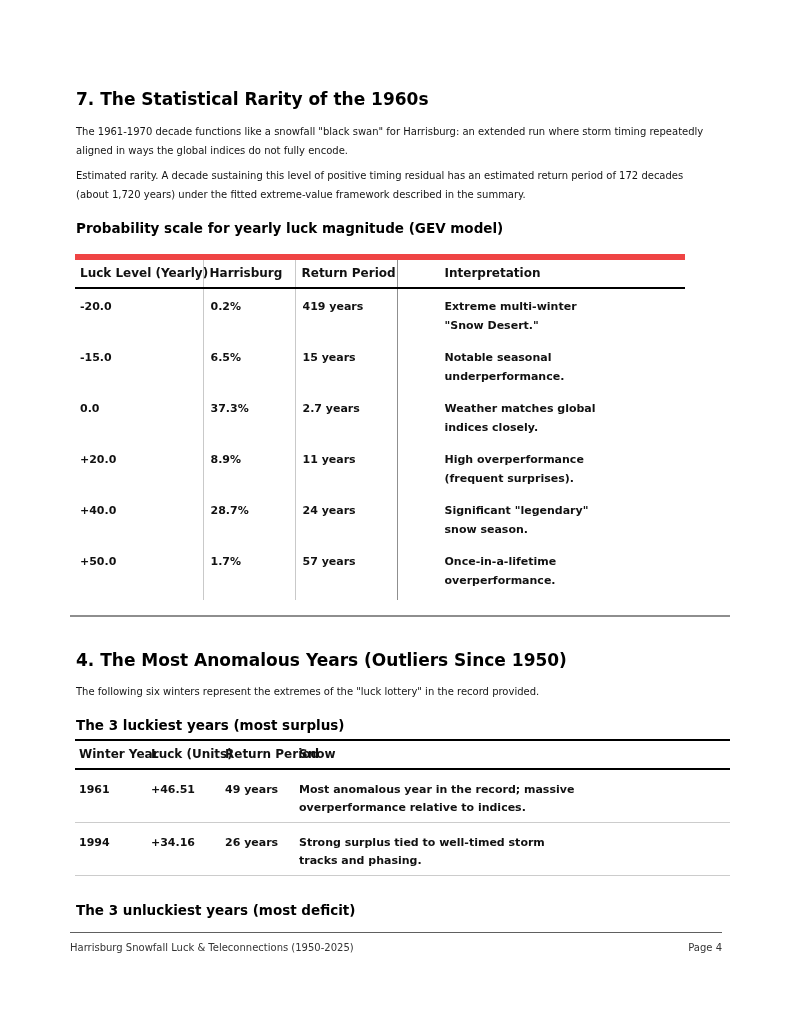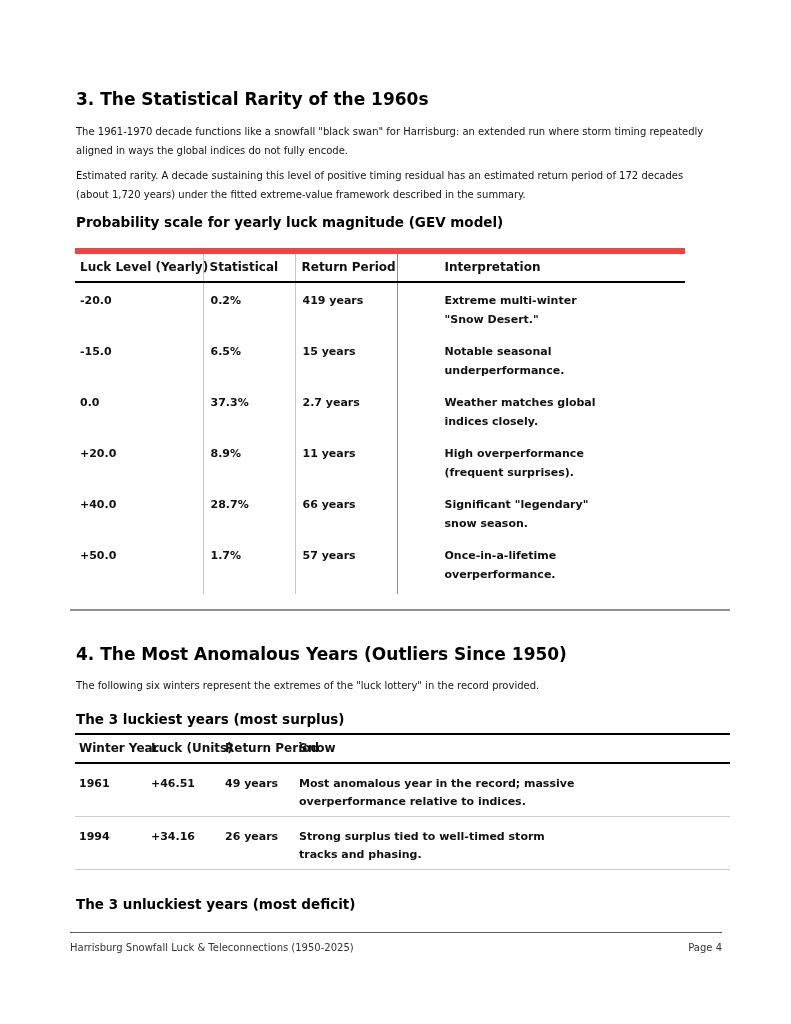--- a/index.html
+++ b/index.html
@@ -38,21 +38,21 @@
   #para-3-1 { margin-top: 14px; }
   #para-3-2 { margin-top: 7px; }
   #para-4-1 { margin-top: 13px; white-space: nowrap; width: auto; }
   h3.sub-heading {
     font-size: 13.5px;
     line-height: 17px;
     font-weight: bold;
     color: #000;
     margin: 0 0 0 1px;
   }
-  #gev-title { margin-top: 10px; }
+  #gev-title { margin-top: 16px; }
   #luckiest-title { margin-top: 15px; }
   #unluckiest-title { margin-top: 26px; }
 
   table {
     border-collapse: collapse;
     table-layout: fixed;
   }
   th, td {
     text-align: left;
     vertical-align: top;
@@ -109,37 +109,37 @@
     line-height: 12px;
     color: #333333;
   }
 </style>
 </head>
 <body>
 
 <div class="page">
   <div class="content">
 
-    <h2 class="sec-heading" id="heading-3">3. The Statistical Rarity of the 1960s</h2>
+    <h2 class="sec-heading" id="heading-3">7. The Statistical Rarity of the 1960s</h2>
     <p class="body-para" id="para-3-1">The 1961-1970 decade functions like a snowfall "black swan" for Harrisburg: an extended run where storm timing repeatedly aligned in ways the global indices do not fully encode.</p>
     <p class="body-para" id="para-3-2">Estimated rarity. A decade sustaining this level of positive timing residual has an estimated return period of 172 decades (about 1,720 years) under the fitted extreme-value framework described in the summary.</p>
 
     <h3 class="sub-heading" id="gev-title">Probability scale for yearly luck magnitude (GEV model)</h3>
 
     <table class="t1">
       <colgroup>
         <col style="width:128px">
           <col style="width:92px">
           <col style="width:102px">
           <col style="width:288px">
       </colgroup>
       <thead>
         <tr>
           <th>Luck Level (Yearly)</th>
-          <th>Statistical</th>
+          <th>Harrisburg</th>
           <th>Return Period</th>
           <th>Interpretation</th>
         </tr>
       </thead>
       <tbody>
         <tr>
           <td>-20.0</td>
           <td>0.2%</td>
           <td>419 years</td>
           <td>Extreme multi-winter "Snow Desert."</td>
@@ -158,21 +158,21 @@
         </tr>
         <tr>
           <td>+20.0</td>
           <td>8.9%</td>
           <td>11 years</td>
           <td>High overperformance (frequent surprises).</td>
         </tr>
         <tr>
           <td>+40.0</td>
           <td>28.7%</td>
-          <td>66 years</td>
+          <td>24 years</td>
           <td>Significant "legendary" snow season.</td>
         </tr>
         <tr>
           <td>+50.0</td>
           <td>1.7%</td>
           <td>57 years</td>
           <td>Once-in-a-lifetime overperformance.</td>
         </tr>
       </tbody>
     </table>

